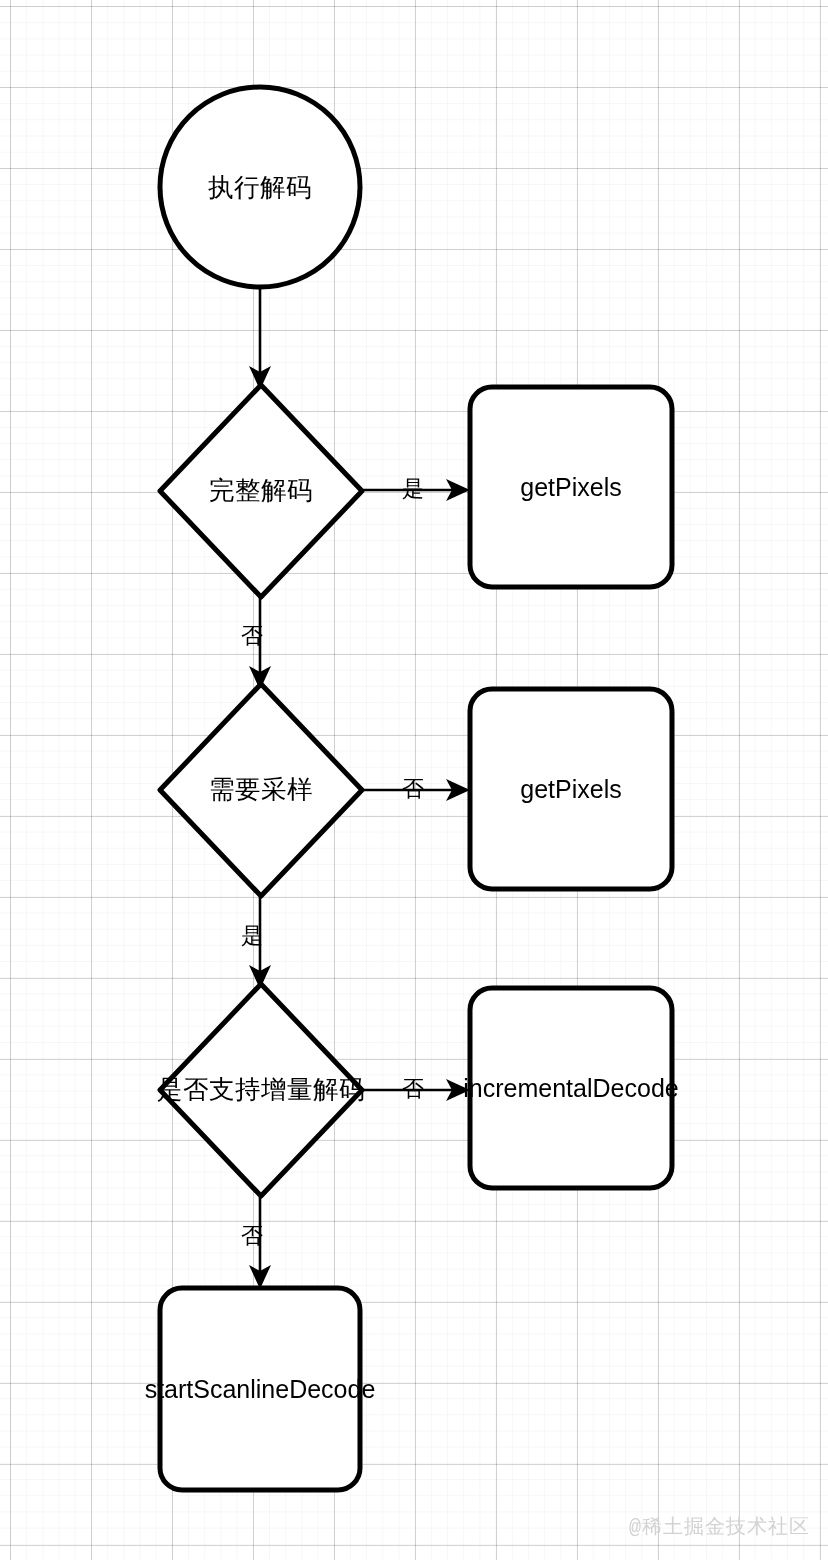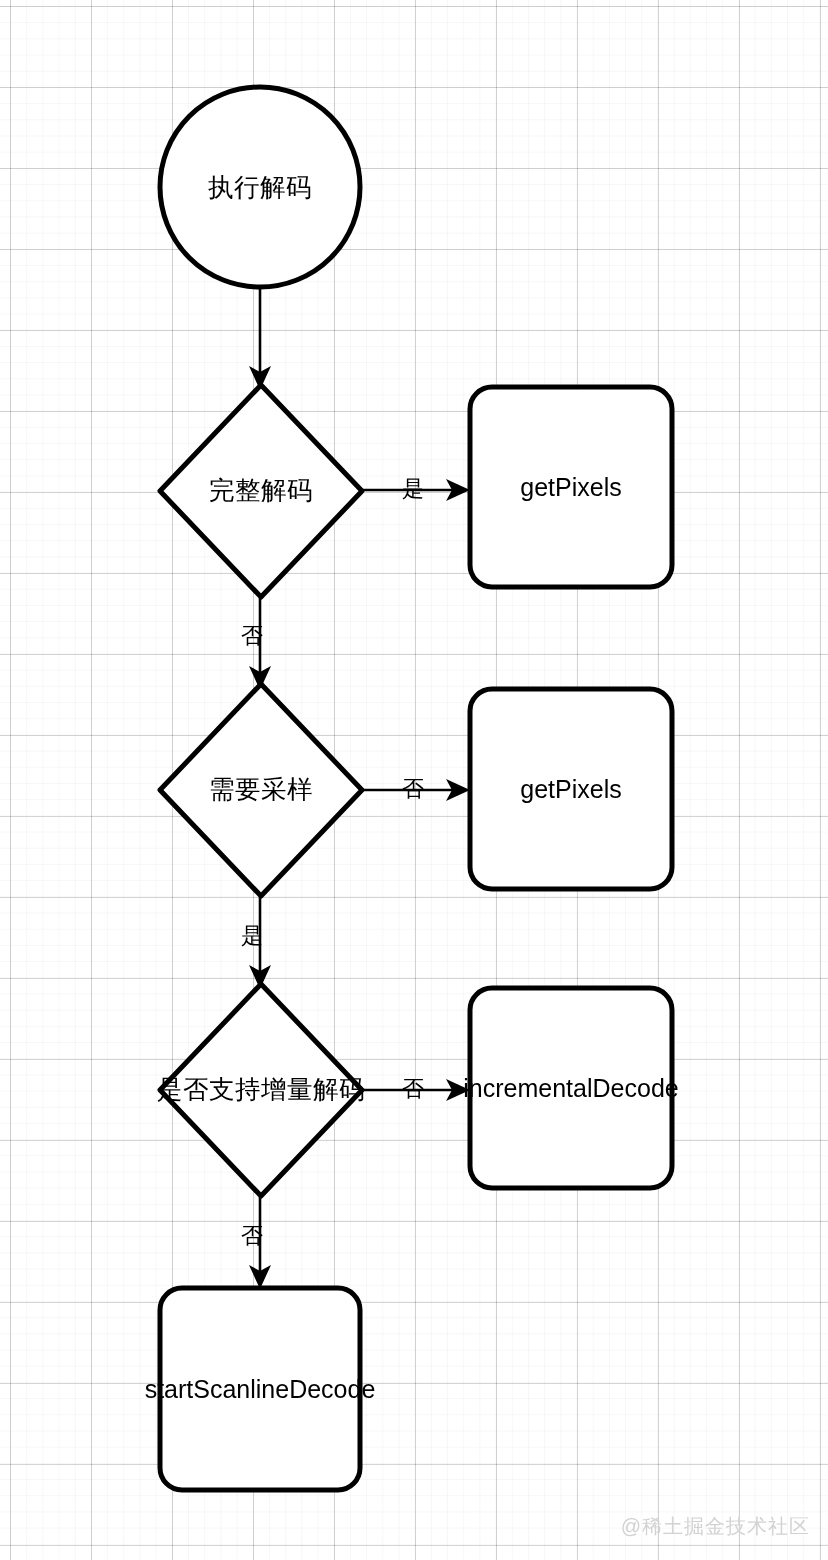--- a/index.html
+++ b/index.html
@@ -69,21 +69,21 @@
     font-family: "Liberation Sans", "DejaVu Sans", sans-serif;
     font-size: 22px;
     fill: #000000;
     text-anchor: middle;
     dominant-baseline: middle;
   }
   .watermark-text {
     position: absolute;
     right: 18px;
     bottom: 20px;
-    font-family: Liberation Sans, sans-serif;
+    font-family: Liberation Mono, monospace;
     font-size: 20px;
     color: #d2d2d2;
     letter-spacing: 1px;
     user-select: none;
     white-space: nowrap;
   }
 </style>
 </head>
 <body>
 

